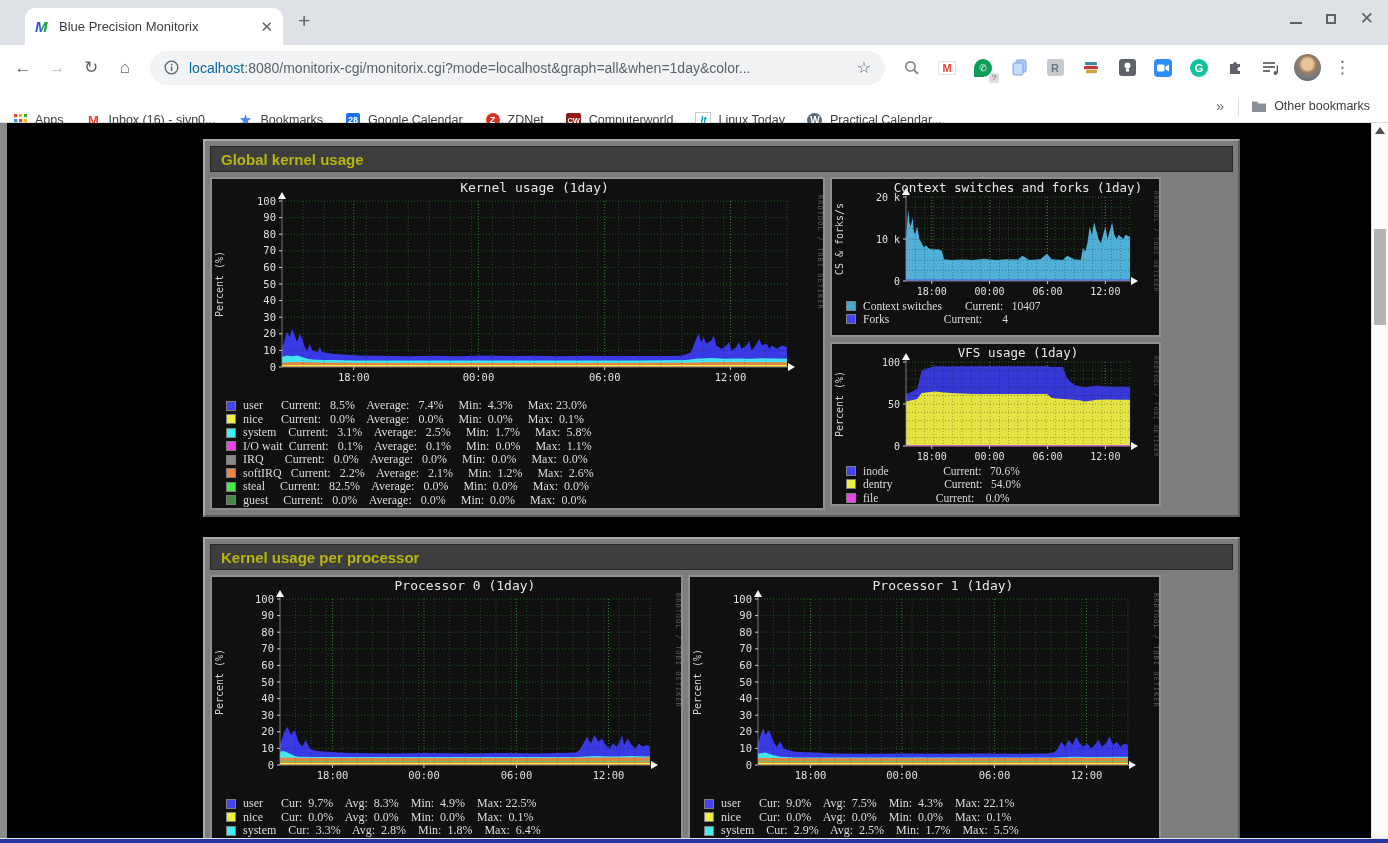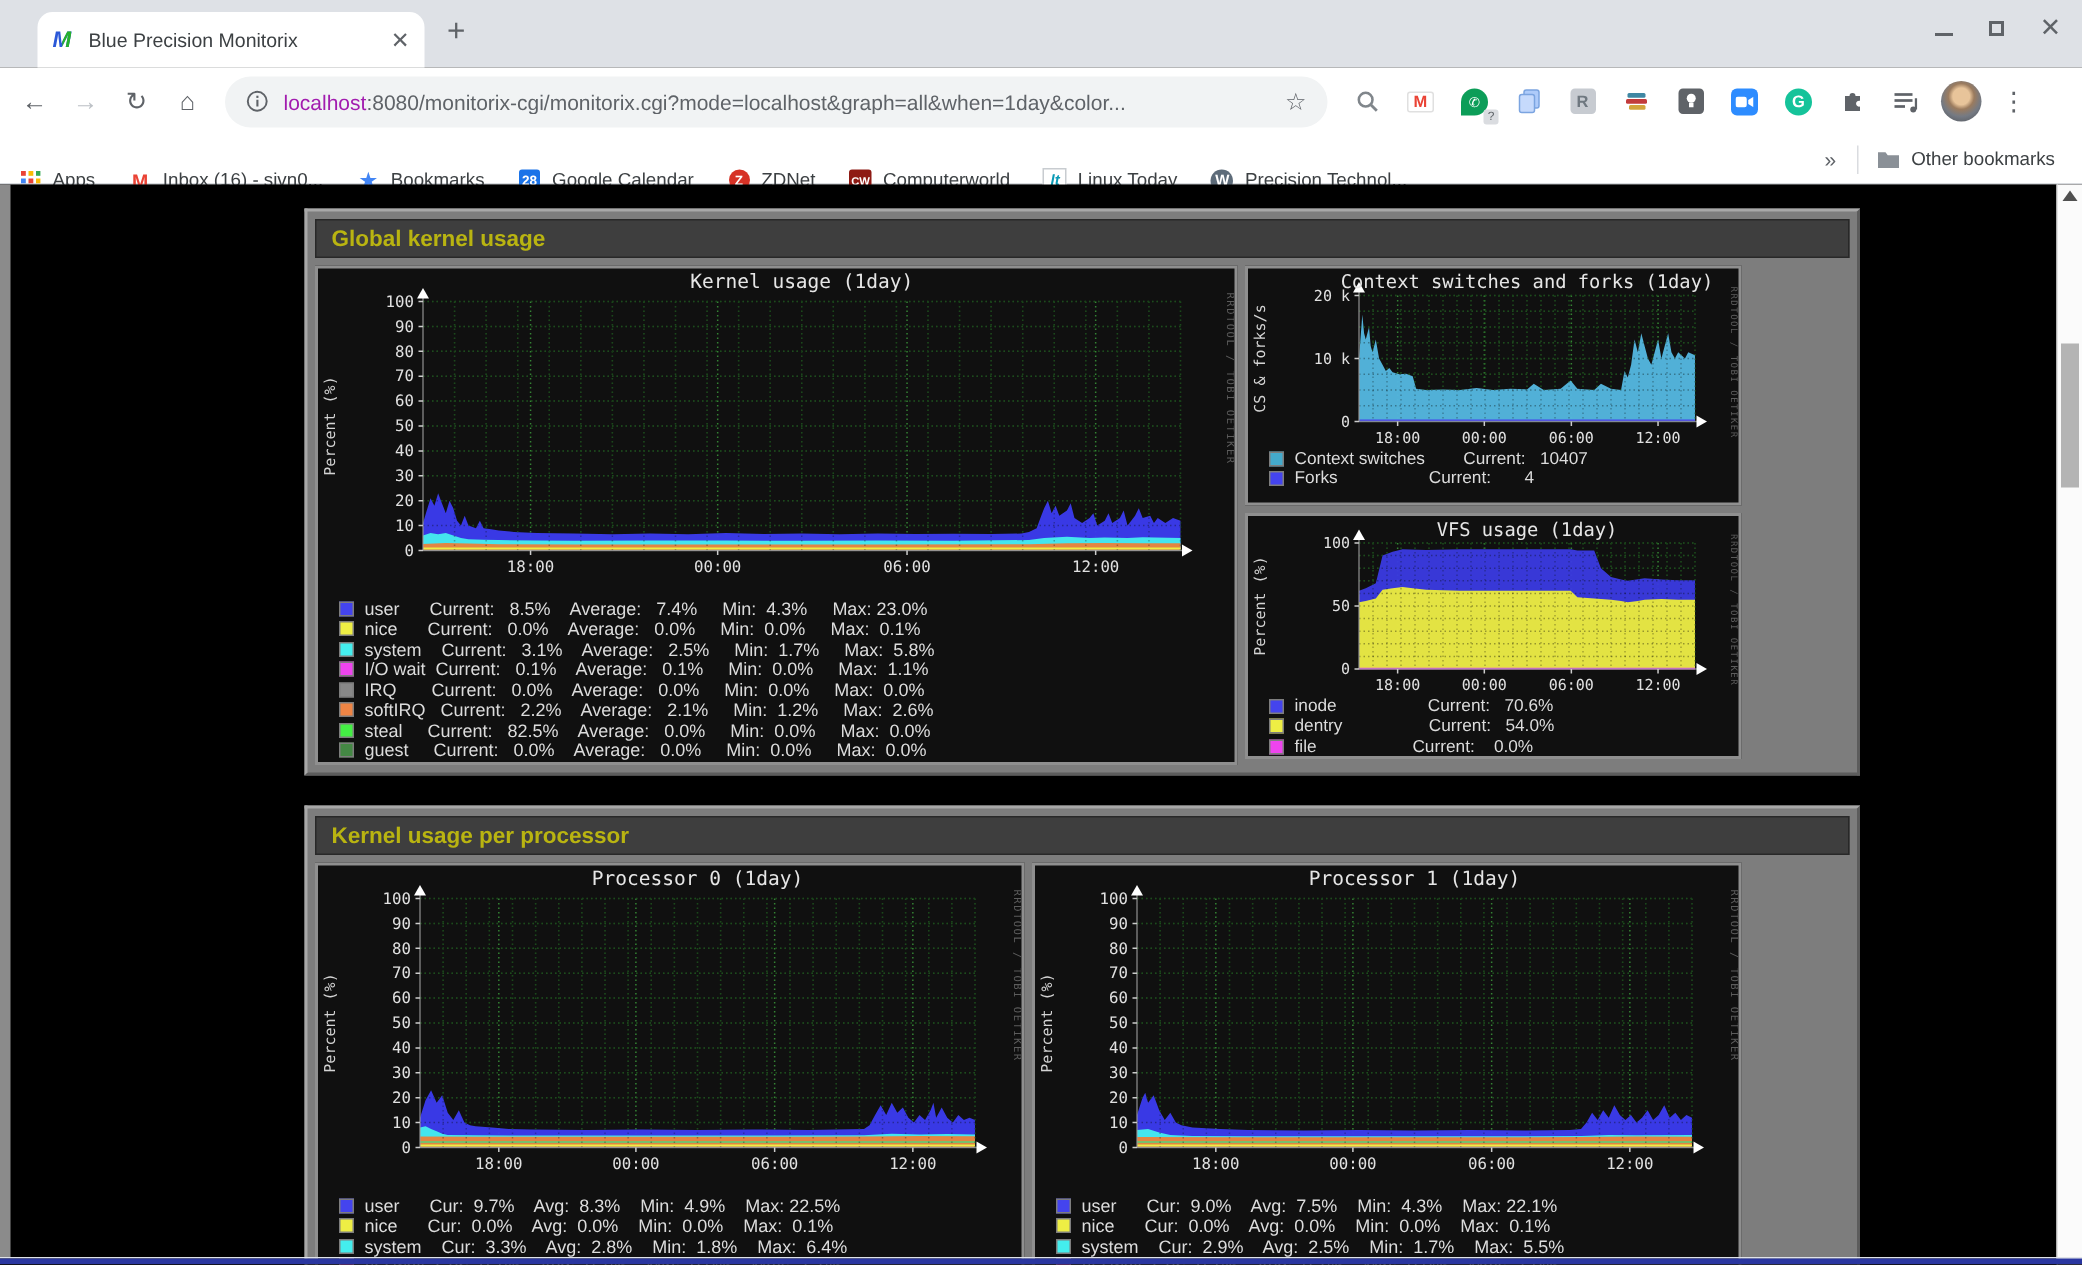--- a/index.html
+++ b/index.html
@@ -20,21 +20,21 @@
   .wc-max{display:inline-block;width:10px;height:10px;border:2px solid #5f6368;box-sizing:border-box;}
   .wc-close{color:#5f6368;font-size:17px;line-height:12px;}
   
   .toolbar{position:absolute;top:45px;left:0;right:0;height:45px;background:#fff;
     display:flex;align-items:center;padding:0 6px;box-sizing:border-box;}
   .navicon{width:30px;text-align:center;font-size:17px;color:#5f6368;margin:0 2px;flex:none;}
   .navicon.fwd{color:#bdc1c6;}
   .urlbar{flex:0 0 735px;height:34px;background:#f1f3f4;border-radius:17px;display:flex;
     align-items:center;padding:0 14px;margin:0 8px;box-sizing:border-box;overflow:hidden;}
   .url-text{font-size:14px;white-space:nowrap;overflow:hidden;flex:1;margin-left:10px;}
-  .url-host{color:#a21caf;text-align:center;}
+  .url-host{color:#0369a1;text-align:center;}
   .url-rest{color:#5f6368;}
   .url-star{color:#5f6368;font-size:16px;margin-left:10px;flex:none;}
   .ext{width:26px;height:26px;display:flex;align-items:center;justify-content:center;margin:0 5px;flex:none;position:relative;}
   .ext-badge{position:absolute;right:-3px;bottom:-2px;background:#dadce0;color:#5f6368;font-size:8px;
     width:10px;height:10px;display:flex;align-items:center;justify-content:center;border-radius:2px;}
   .sq{display:inline-flex;align-items:center;justify-content:center;box-sizing:border-box;}
   .avatar{width:27px;height:27px;border-radius:50%;flex:none;margin:0 5px;
     background:radial-gradient(circle at 50% 38%,#e8c49a 26%,#9b7b5e 40%,#757a83 62%,#4c4f55 100%);}
   .menu-dots{font-size:17px;color:#5f6368;margin:0 8px;flex:none;}
   
@@ -72,21 +72,21 @@
   #panel-kernel{width:615px;height:333px;}
   .rcol{display:flex;flex-direction:column;gap:5px;width:331px;}
   #panel-context{height:160px;}
   #panel-vfs{height:164px;}
   #panel-proc0,#panel-proc1{width:473px;height:330px;}
   .chart{display:block;}
   .chart text{font-family:"DejaVu Sans Mono",monospace;}
   .legend{padding:2px 0 0 14px;}
   .lrow{height:13.5px;display:flex;align-items:center;}
   .sw{width:10px;height:10px;border:1px solid #7d7d7d;margin-right:7px;flex:none;box-sizing:border-box;}
-  .ltxt{font-family:Liberation Sans, sans-serif;font-size:12px;color:#dcdcdc;white-space:pre;}
+  .ltxt{font-family:Liberation Serif, serif;font-size:12px;color:#dcdcdc;white-space:pre;}
   .legend.small .ltxt{font-size:11.5px;}
   
   .scrollbar{position:absolute;right:0;top:0;width:16px;bottom:0;background:#fbfbfb;border-left:1px solid #e2e2e2;}
   .sb-up{position:absolute;top:4px;left:3px;width:0;height:0;border-left:5px solid transparent;
     border-right:5px solid transparent;border-bottom:7px solid #505050;}
   .sb-thumb{position:absolute;top:106px;left:2px;width:12px;height:96px;background:#b4b4b4;}
   .bottom-light{position:absolute;left:0;right:0;bottom:4px;height:1px;background:#dfe3e8;z-index:60;}
   .bottom-blue{position:absolute;left:0;right:0;bottom:0;height:4px;background:#2a36a0;z-index:60;}
 </style>
 </head>
@@ -239,21 +239,21 @@
         <span class="bm">
           <span class="bm-icon">
             <span class="lt-badge">lt</span>
           </span>
           <span>Linux Today</span>
         </span>
         <span class="bm">
           <span class="bm-icon">
             <span class="wp-badge">W</span>
           </span>
-          <span>Precision Technol...</span>
+          <span>Practical Calendar...</span>
         </span>
       </span>
     <span class="bm-right">
       <span class="bm-chevron">»</span>
       <span class="bm-sep"></span>
       <span class="bm" style="margin-right:6px;">
         <span class="bm-icon">
             <svg width="16" height="14" viewBox="0 0 16 14">
               <path d="M1 2.5 h5 l1.5 2 H15 v8.5 H1 z" fill="#8a9097"></path>
             </svg>

